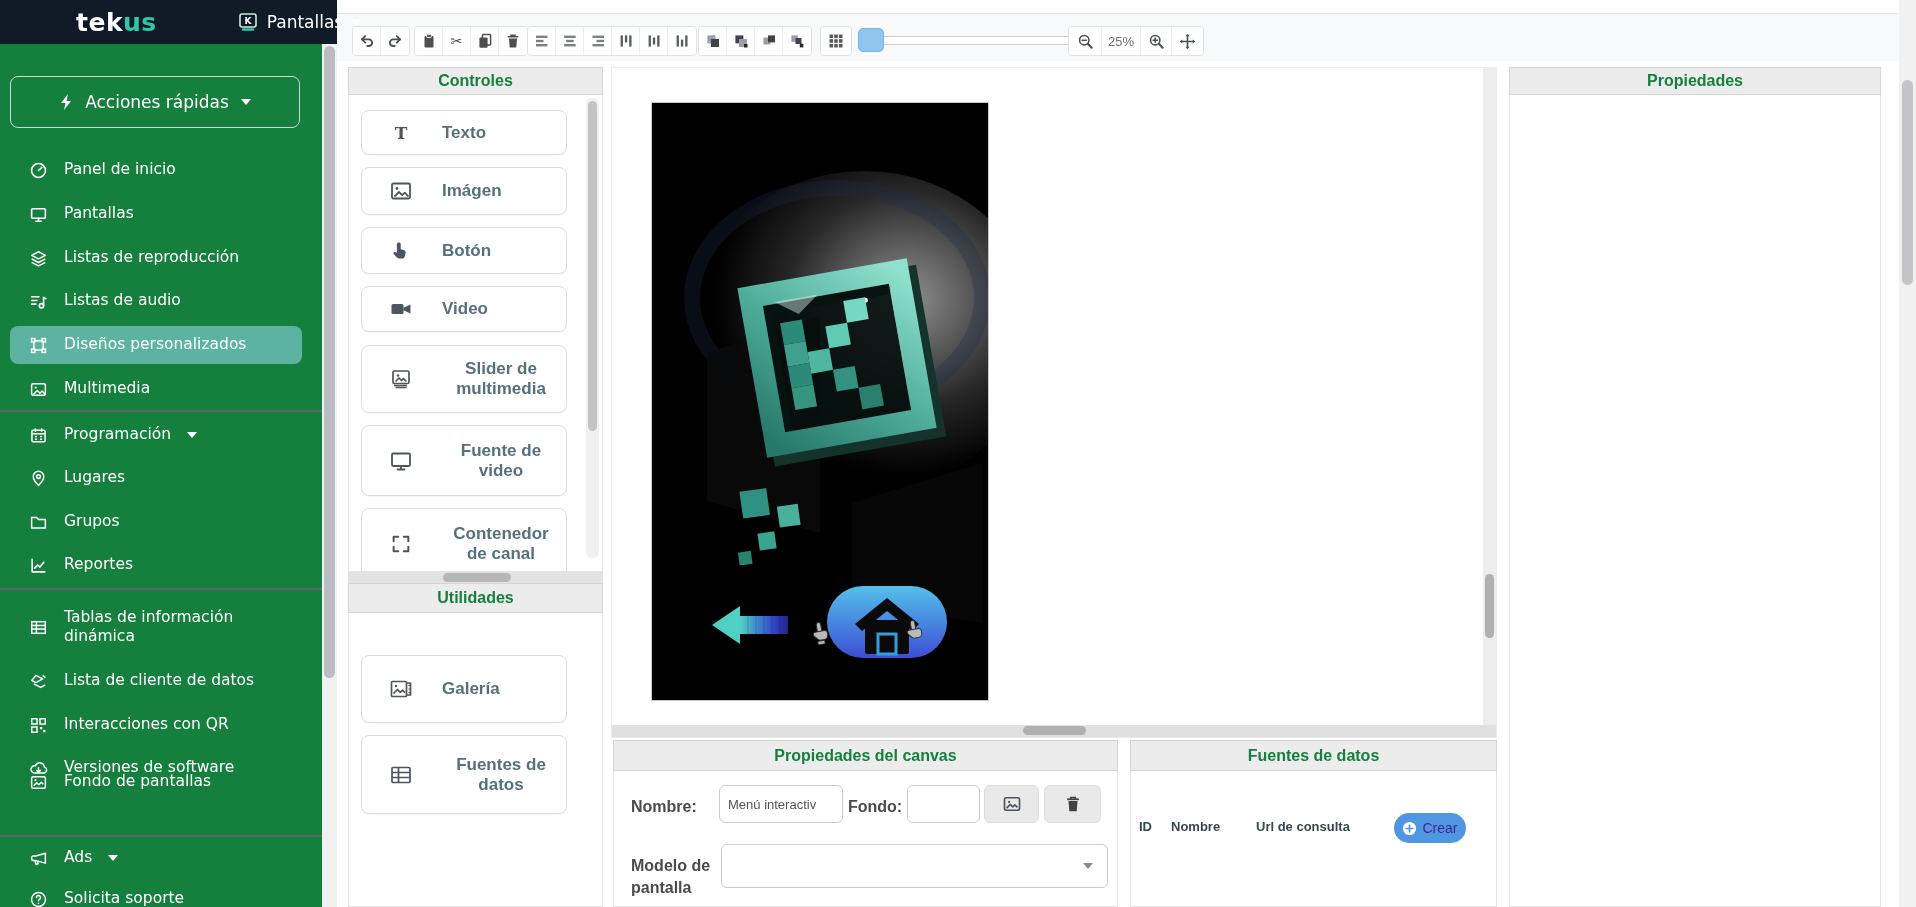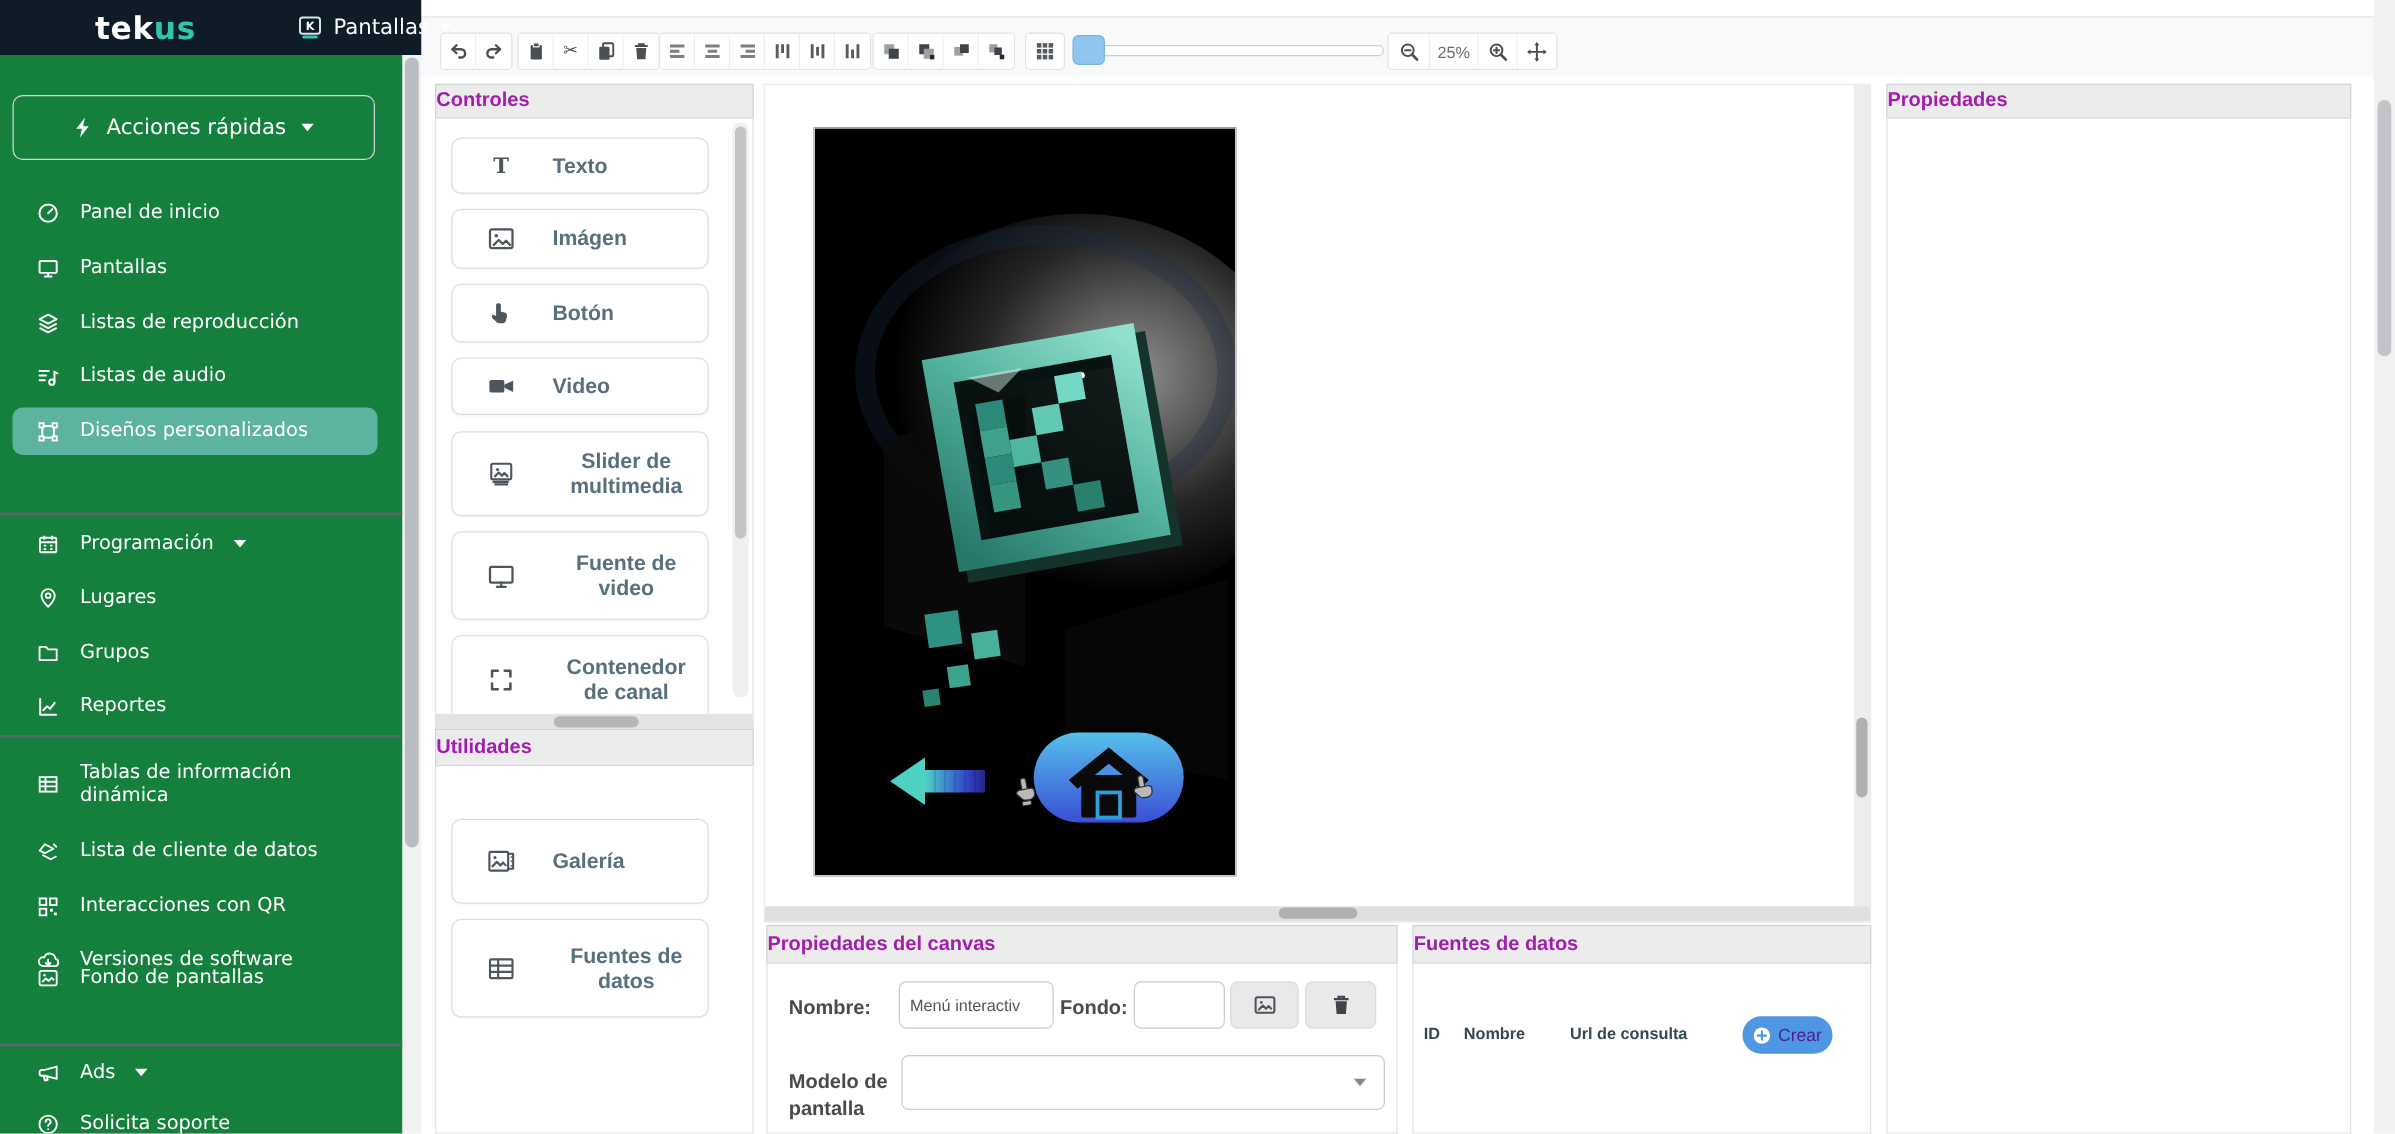--- a/index.html
+++ b/index.html
@@ -28,22 +28,22 @@
   
   #tb-band{left:337px;top:13px;width:1579px;height:47px;background:#f8f9fa;border-top:1px solid #e6e6e6;}
   .tgroup{position:absolute;top:12px;height:28px;display:flex;background:#fff;border:1px solid #e2e2e2;border-radius:4px;overflow:hidden;}
   .tbtn{width:28px;height:28px;border:none;border-right:1px solid #eee;background:#fff;display:flex;align-items:center;justify-content:center;cursor:pointer;padding:0;}
   .tbtn:last-child{border-right:none;}
   .tbtn svg{display:block;}
   .zoomlbl{width:38px;display:flex;align-items:center;justify-content:center;font-size:13px;color:#6a6f74;background:#fff;border-right:1px solid #eee;}
   #gsize-track{position:absolute;top:22px;left:521px;width:247px;height:7px;border:1px solid #cfcfcf;border-radius:4px;background:#fff;}
   #gsize-thumb{position:absolute;top:14px;left:521px;width:24px;height:22px;border-radius:5px;background:#90c5f0;border:1px solid #7ab2e2;cursor:pointer;}
   
-  .panel-header{background:#ececec;border:1px solid #d5d5d5;box-sizing:border-box;display:flex;align-items:center;
-                font-weight:bold;font-size:16px;color:#a21caf;}
+  .panel-header{background:#ececec;border:1px solid #d5d5d5;box-sizing:border-box;display:flex;align-items:center;justify-content:center;
+                font-weight:bold;font-size:16px;color:#15803d;}
   .panel-body{background:#fff;border:1px solid #e4e4e4;border-top:none;box-sizing:border-box;}
   
   #controls{left:348px;top:67px;width:255px;height:840px;}
   #controls .panel-header{height:28px;}
   .ctl-btn{position:absolute;left:12px;width:206px;background:#fff;border:1px solid #d9dee3;border-radius:8px;box-sizing:border-box;
            display:flex;align-items:center;gap:28px;padding-left:26px;color:#56707e;font-weight:bold;font-size:17px;cursor:pointer;
            box-shadow:0 1px 1px rgba(0,0,0,.03);line-height:1.15;}
   .ctl-btn .cic{width:26px;flex:0 0 26px;display:flex;justify-content:center;}
   .vscroll{position:absolute;background:#f0f0f0;}
   .vscroll .thumb{position:absolute;left:2px;width:9px;border-radius:5px;background:#c4c4c4;}
@@ -146,20 +146,30 @@
         <svg width="19" height="19" viewBox="0 0 18 18" fill="none" stroke="#fff" stroke-width="1.4">
           <rect x="4.6" y="4.6" width="8.8" height="8.8"></rect>
           <rect x="2.4" y="2.4" width="3.2" height="3.2" fill="#5cb3a0"></rect>
           <rect x="12.4" y="2.4" width="3.2" height="3.2" fill="#5cb3a0"></rect>
           <rect x="2.4" y="12.4" width="3.2" height="3.2" fill="#5cb3a0"></rect>
           <rect x="12.4" y="12.4" width="3.2" height="3.2" fill="#5cb3a0"></rect>
         </svg>
       </span>
     <span class="lbl">Diseños personalizados</span>
   </div>
+  <div class="sb-item abs" style="top:323px">
+    <span class="ic">
+        <svg width="19" height="19" viewBox="0 0 18 18" fill="none" stroke="#fff" stroke-width="1.4" stroke-linejoin="round">
+          <rect x="2.5" y="3.5" width="13" height="11" rx="1.5"></rect>
+          <circle cx="6.3" cy="7.2" r="1.1" fill="#fff" stroke="none"></circle>
+          <path d="M4.3 13.6l3.6-3.6 2.5 2.5 2-2 3.1 3.1"></path>
+        </svg>
+      </span>
+    <span class="lbl">Multimedia</span>
+  </div>
   <div class="sb-div abs" style="top:366px"></div>
   <div class="sb-item abs" style="top:369px">
     <span class="ic">
         <svg width="19" height="19" viewBox="0 0 18 18" fill="none" stroke="#fff" stroke-width="1.4">
           <rect x="2.8" y="4" width="12.4" height="11" rx="1"></rect>
           <path d="M2.8 7.4h12.4M6 2.4v3M12 2.4v3M5.6 10h2M10.4 10h2M5.6 12.6h2M10.4 12.6h2"></path>
         </svg>
       </span>
     <span class="lbl">Programación</span>
     <span class="caret" style="color:#fff"></span>
@@ -388,21 +398,21 @@
           <rect x="6.2" y="6.2" width="3.6" height="3.6"></rect>
           <rect x="10.9" y="6.2" width="3.6" height="3.6"></rect>
           <rect x="1.5" y="10.9" width="3.6" height="3.6"></rect>
           <rect x="6.2" y="10.9" width="3.6" height="3.6"></rect>
           <rect x="10.9" y="10.9" width="3.6" height="3.6"></rect>
         </svg>
       </button>
   </div>
   <div id="gsize-track"></div>
   <div id="gsize-thumb"></div>
-  <div class="tgroup" style="left:773px">
+  <div class="tgroup" style="left:731px">
     <button class="tbtn" style="width:33px">
         <svg width="17" height="17" viewBox="0 0 16 16" fill="none" stroke="#4a4f54" stroke-width="1.5" stroke-linecap="round">
           <circle cx="6.8" cy="6.8" r="4.4"></circle>
           <path d="M10.2 10.2l3.6 3.6" stroke-width="2"></path>
           <path d="M4.8 6.8h4"></path>
         </svg>
       </button>
     <div class="zoomlbl">25%</div>
     <button class="tbtn" style="width:31px">
         <svg width="17" height="17" viewBox="0 0 16 16" fill="none" stroke="#4a4f54" stroke-width="1.5" stroke-linecap="round">

